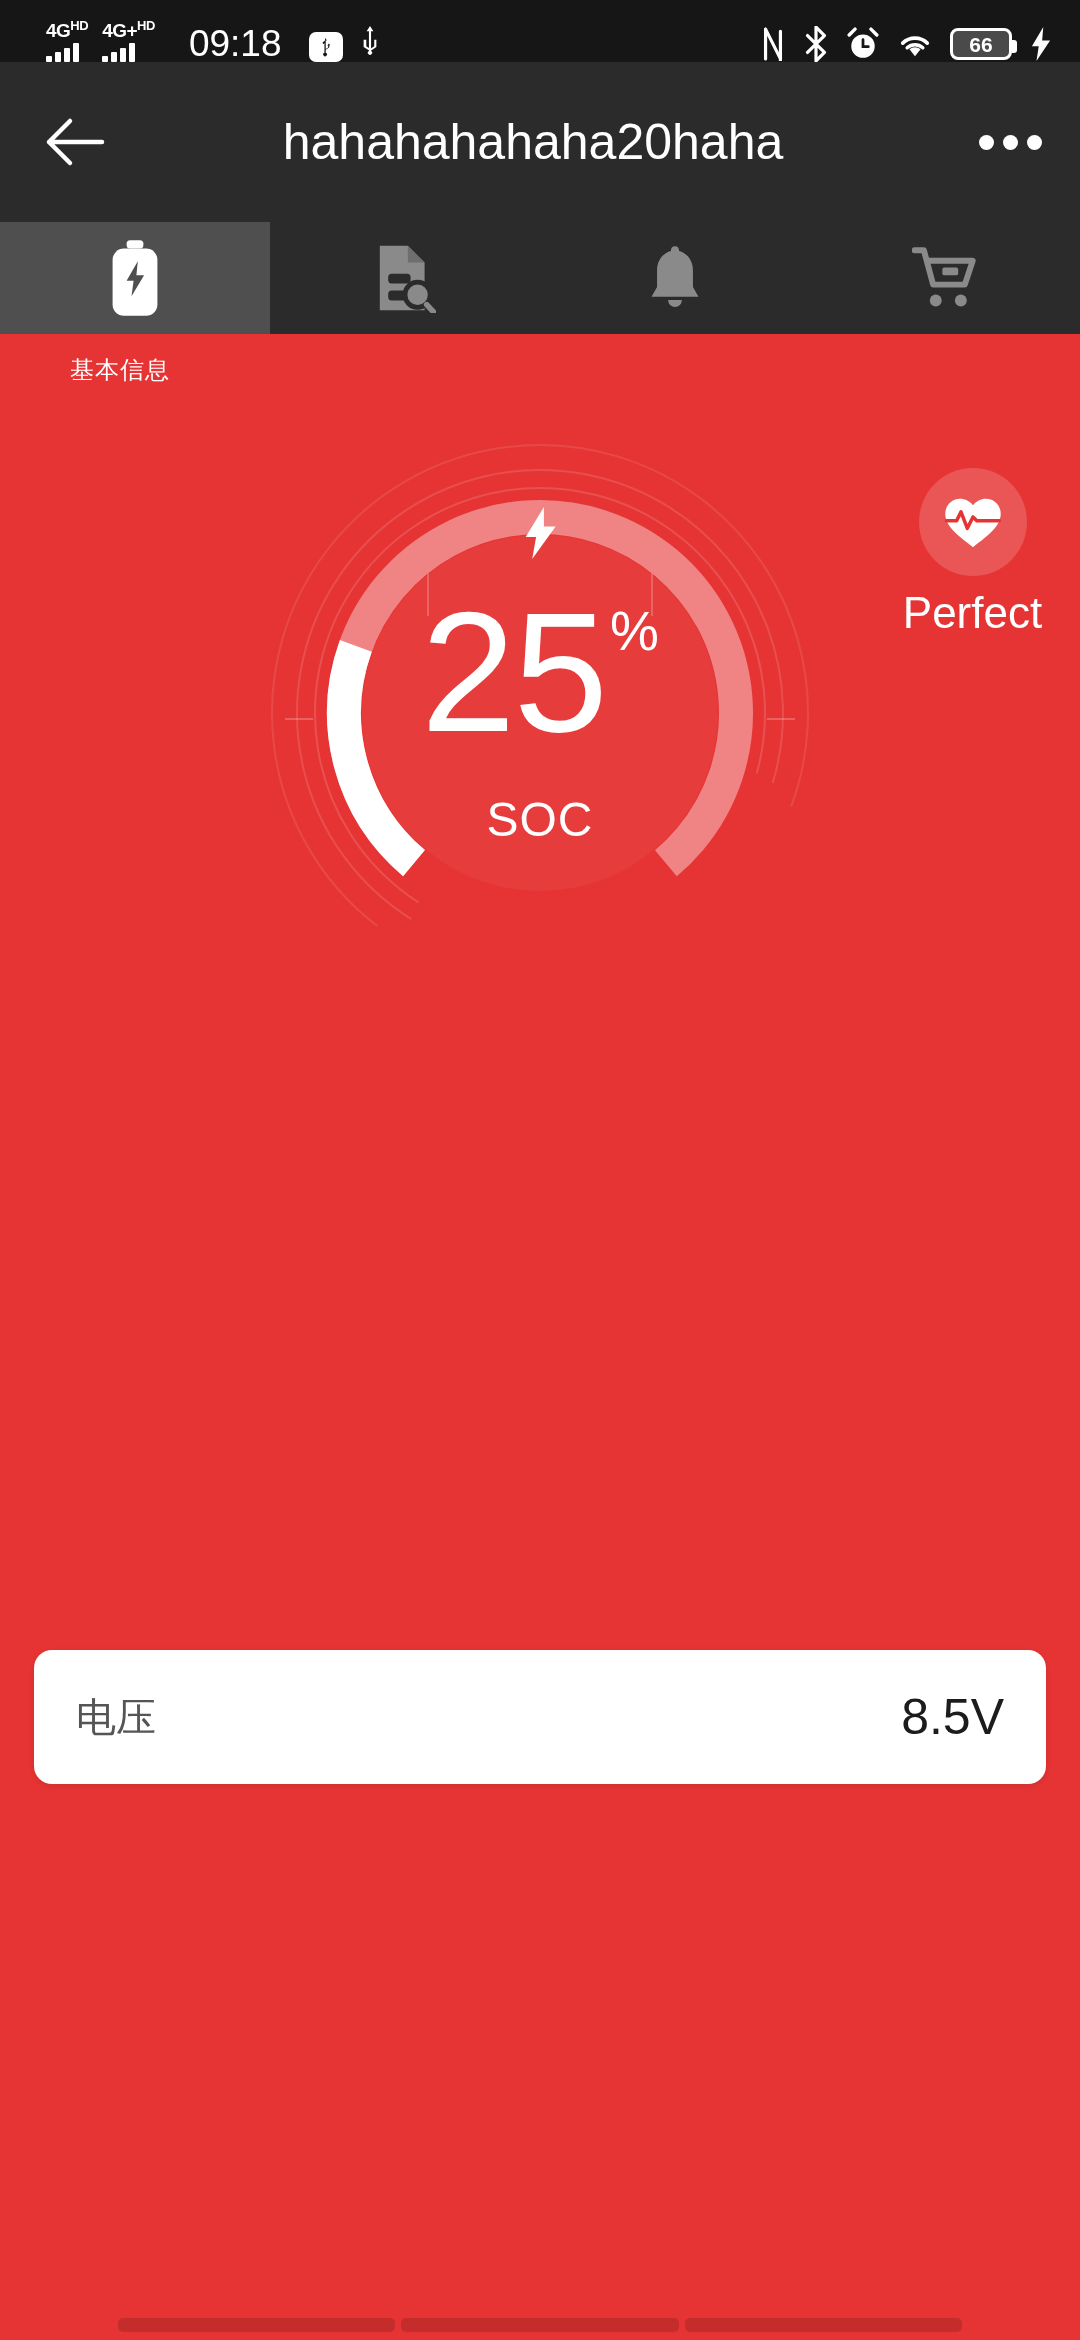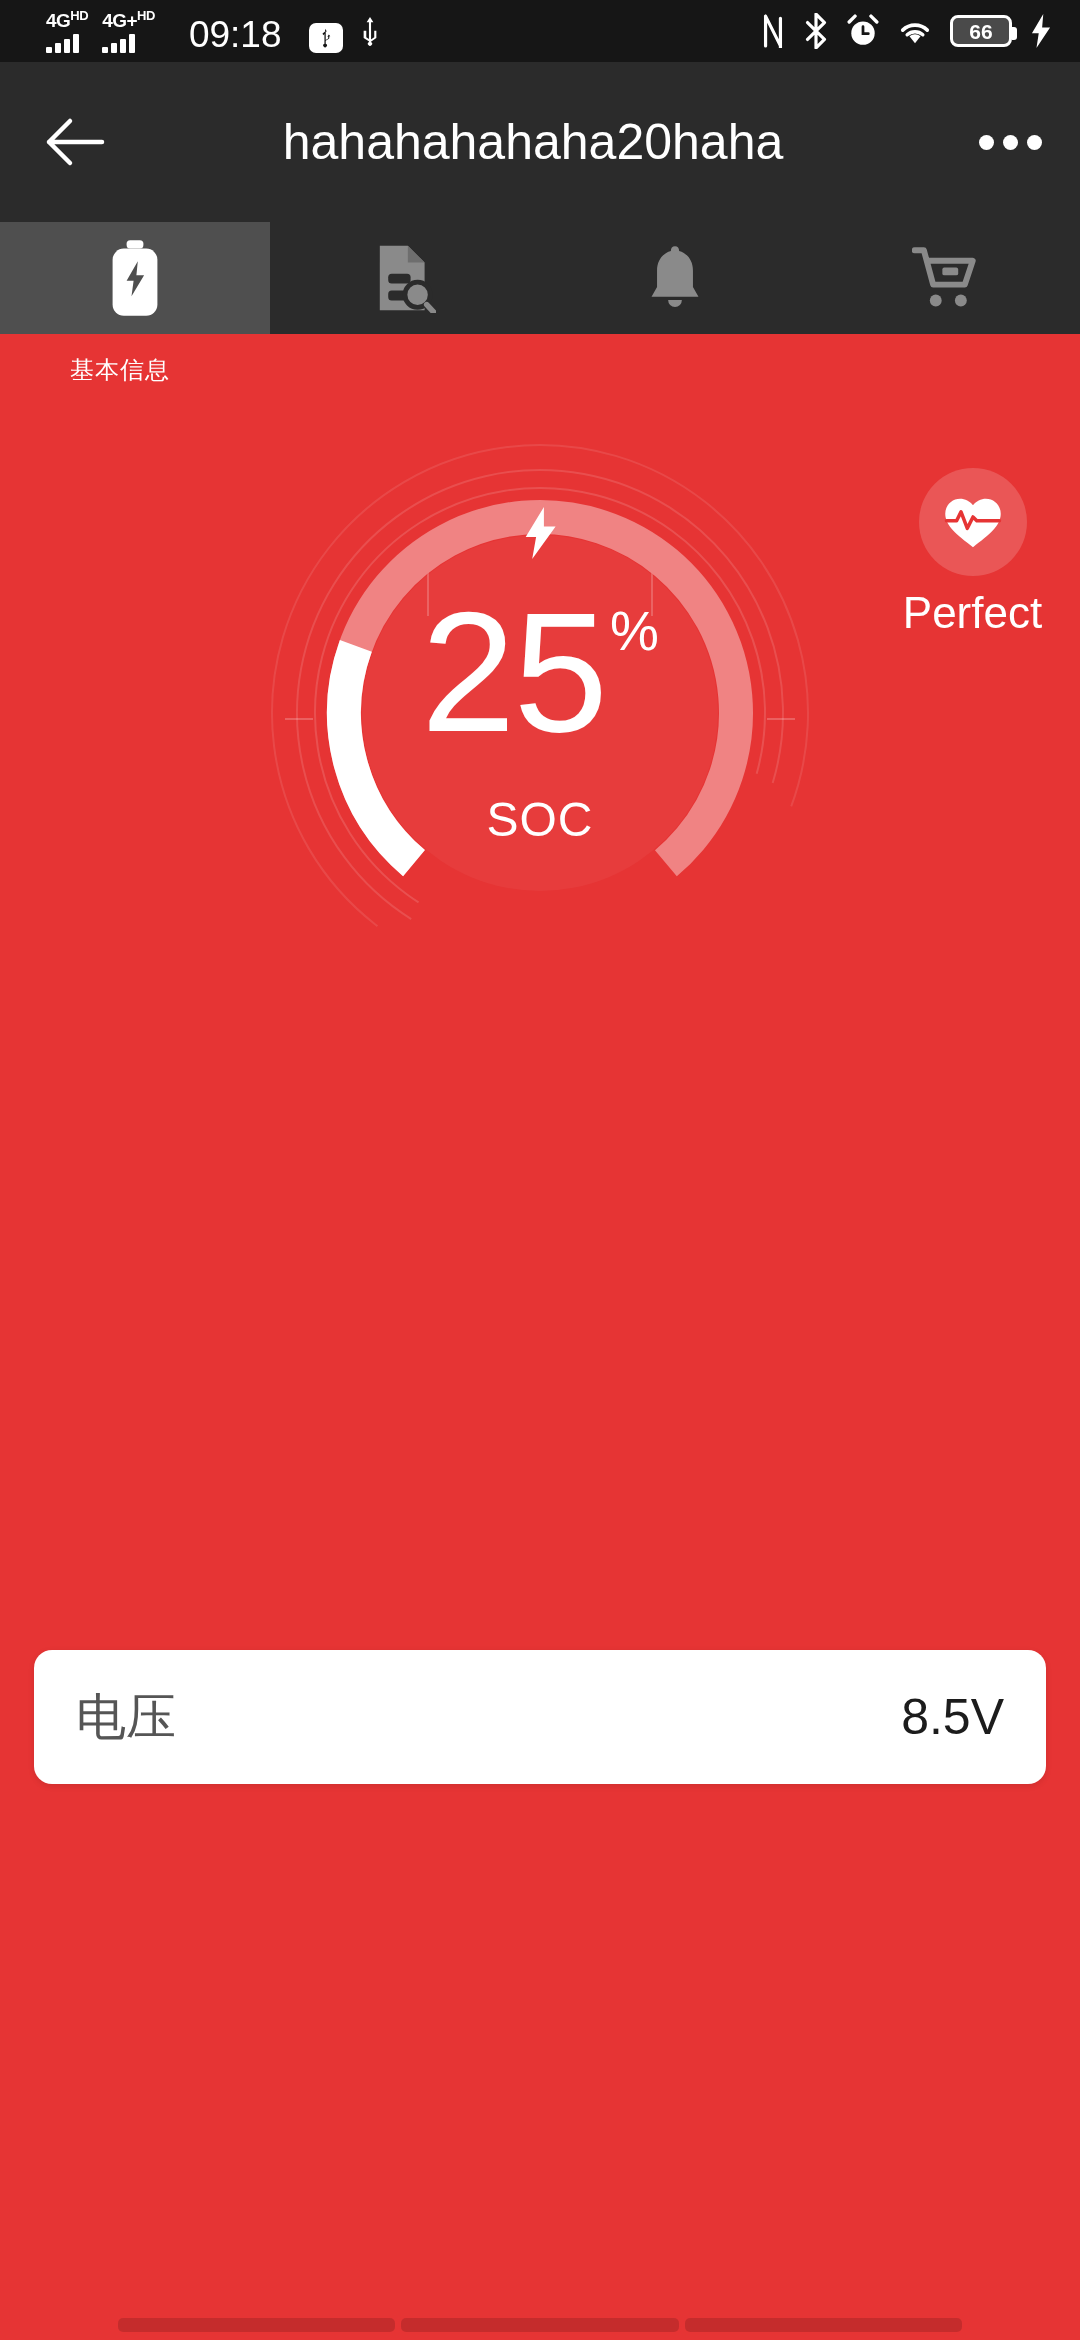--- a/index.html
+++ b/index.html
@@ -7,21 +7,21 @@
     width:1080px; height:2340px;
     background:#000;
     font-family:"Liberation Sans","DejaVu Sans",sans-serif;
     overflow:hidden;
   }
   .phone{position:relative;width:1080px;height:2340px;overflow:hidden;background:#E63434;}
 
   
   .statusbar{
     position:absolute;top:0;left:0;width:1080px;height:62px;
-    background:#161616;color:#fff;display:flex;align-items:center;
+    background:#161616;color:#fff;display:flex;align-items:flex-end;
   }
   .sb-left{display:flex;align-items:flex-end;gap:14px;padding-left:46px;}
   .net{display:flex;flex-direction:column;align-items:flex-start;line-height:1;}
   .net-lbl{font-size:19px;font-weight:bold;letter-spacing:-.5px;white-space:nowrap;}
   .net-lbl sup{font-size:13px;vertical-align:super;}
   .bars{display:flex;align-items:flex-end;gap:3px;margin-top:3px;height:19px;}
   .bars i{display:block;width:6px;background:#fff;border-radius:1px;}
   .bars i:nth-child(1){height:6px;}
   .bars i:nth-child(2){height:10px;}
   .bars i:nth-child(3){height:14px;}
@@ -91,21 +91,21 @@
     padding:20px 54px;color:#fff;font-size:40px;white-space:nowrap;
     font-family:"DejaVu Sans","Liberation Sans",sans-serif;
   }
 
   
   .card{
     position:absolute;left:34px;width:1012px;height:134px;background:#fff;border-radius:18px;
     display:flex;align-items:center;justify-content:space-between;padding:0 42px;
     box-shadow:0 2px 6px rgba(0,0,0,0.10);
   }
-  .card-label{font-size:50px;color:#555;font-family:"DejaVu Sans","Liberation Sans",sans-serif;}
+  .card-label{font-size:40px;color:#555;font-family:"DejaVu Sans","Liberation Sans",sans-serif;}
   .card-value{font-size:50px;color:#1c1c1c;}
   #card-voltage{top:1316px;}
   #card-capacity{top:1462px;}
 
   
   .navbar{position:absolute;bottom:0;left:0;width:1080px;height:58px;background:#E63434;display:flex;align-items:flex-end;}
   .navbar-inner{display:flex;gap:6px;width:100%;padding:0 118px 8px;}
   .navbar-inner i{flex:1;height:14px;background:rgba(0,0,0,0.14);border-radius:5px;display:block;}
 </style>
 </head>

